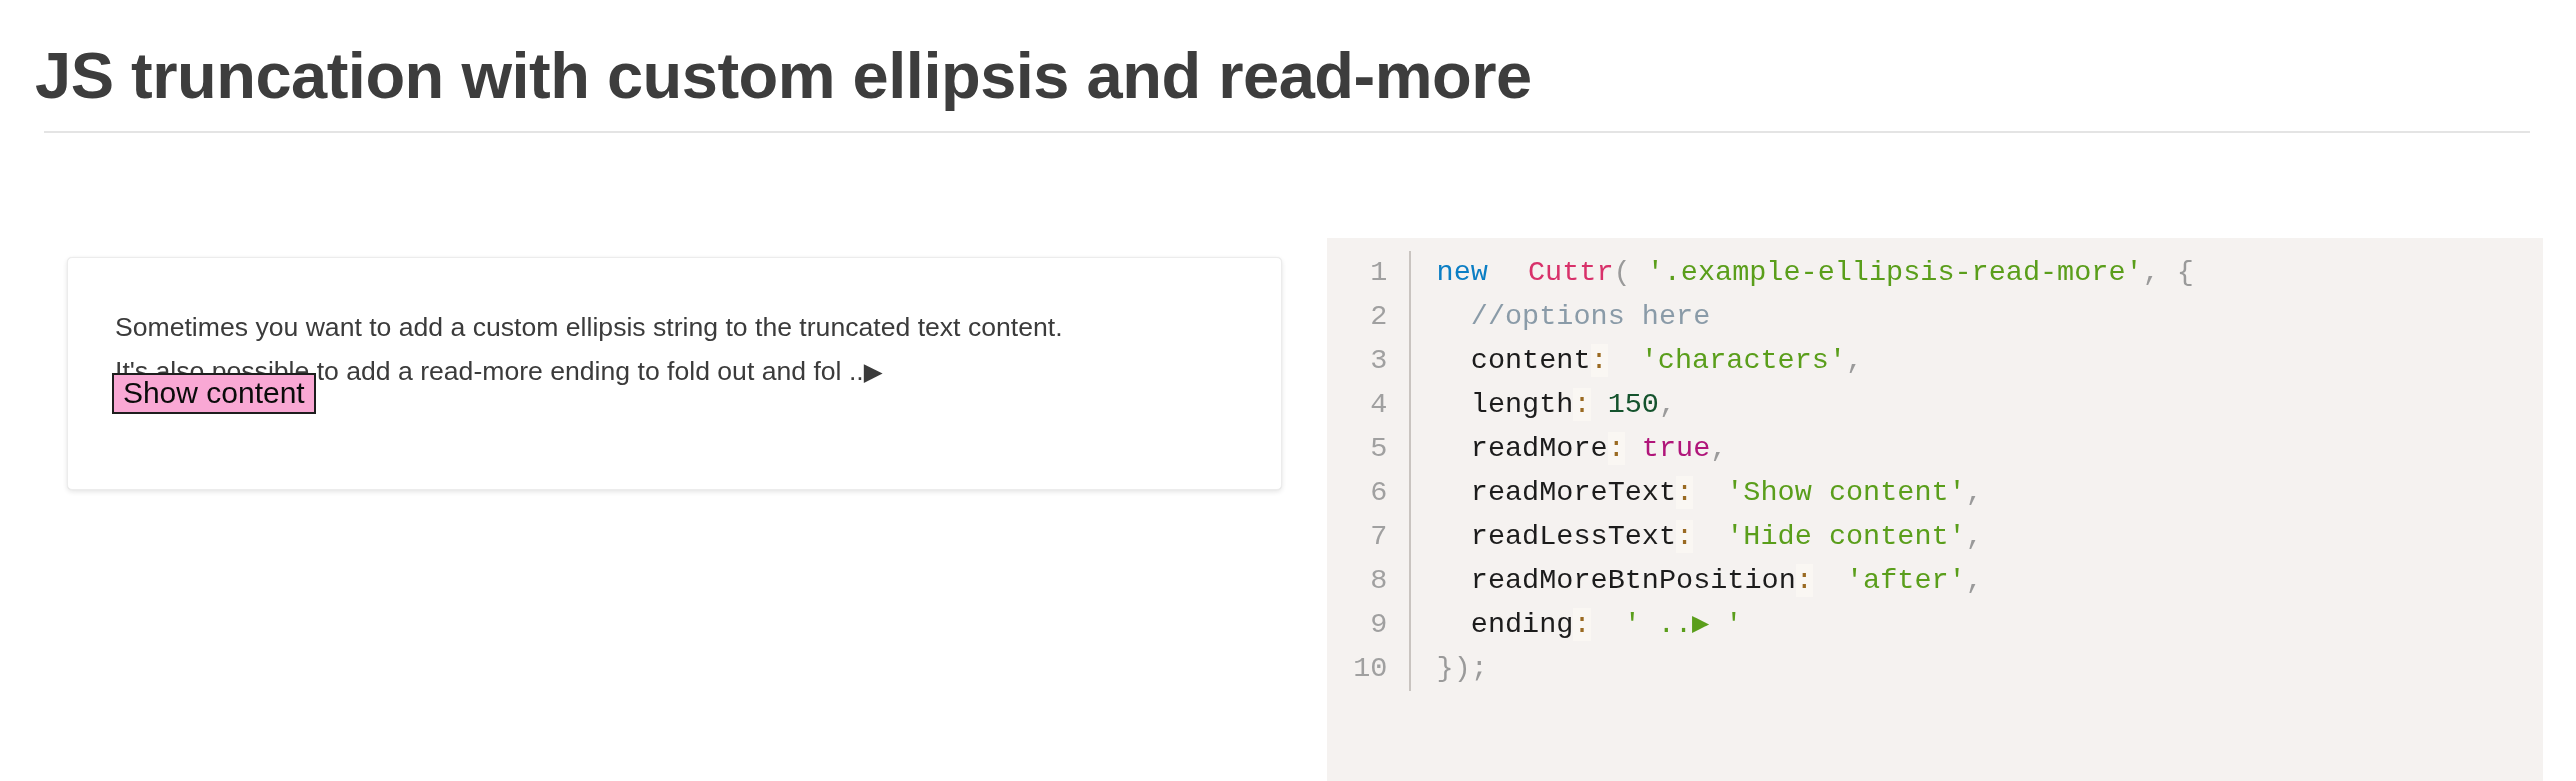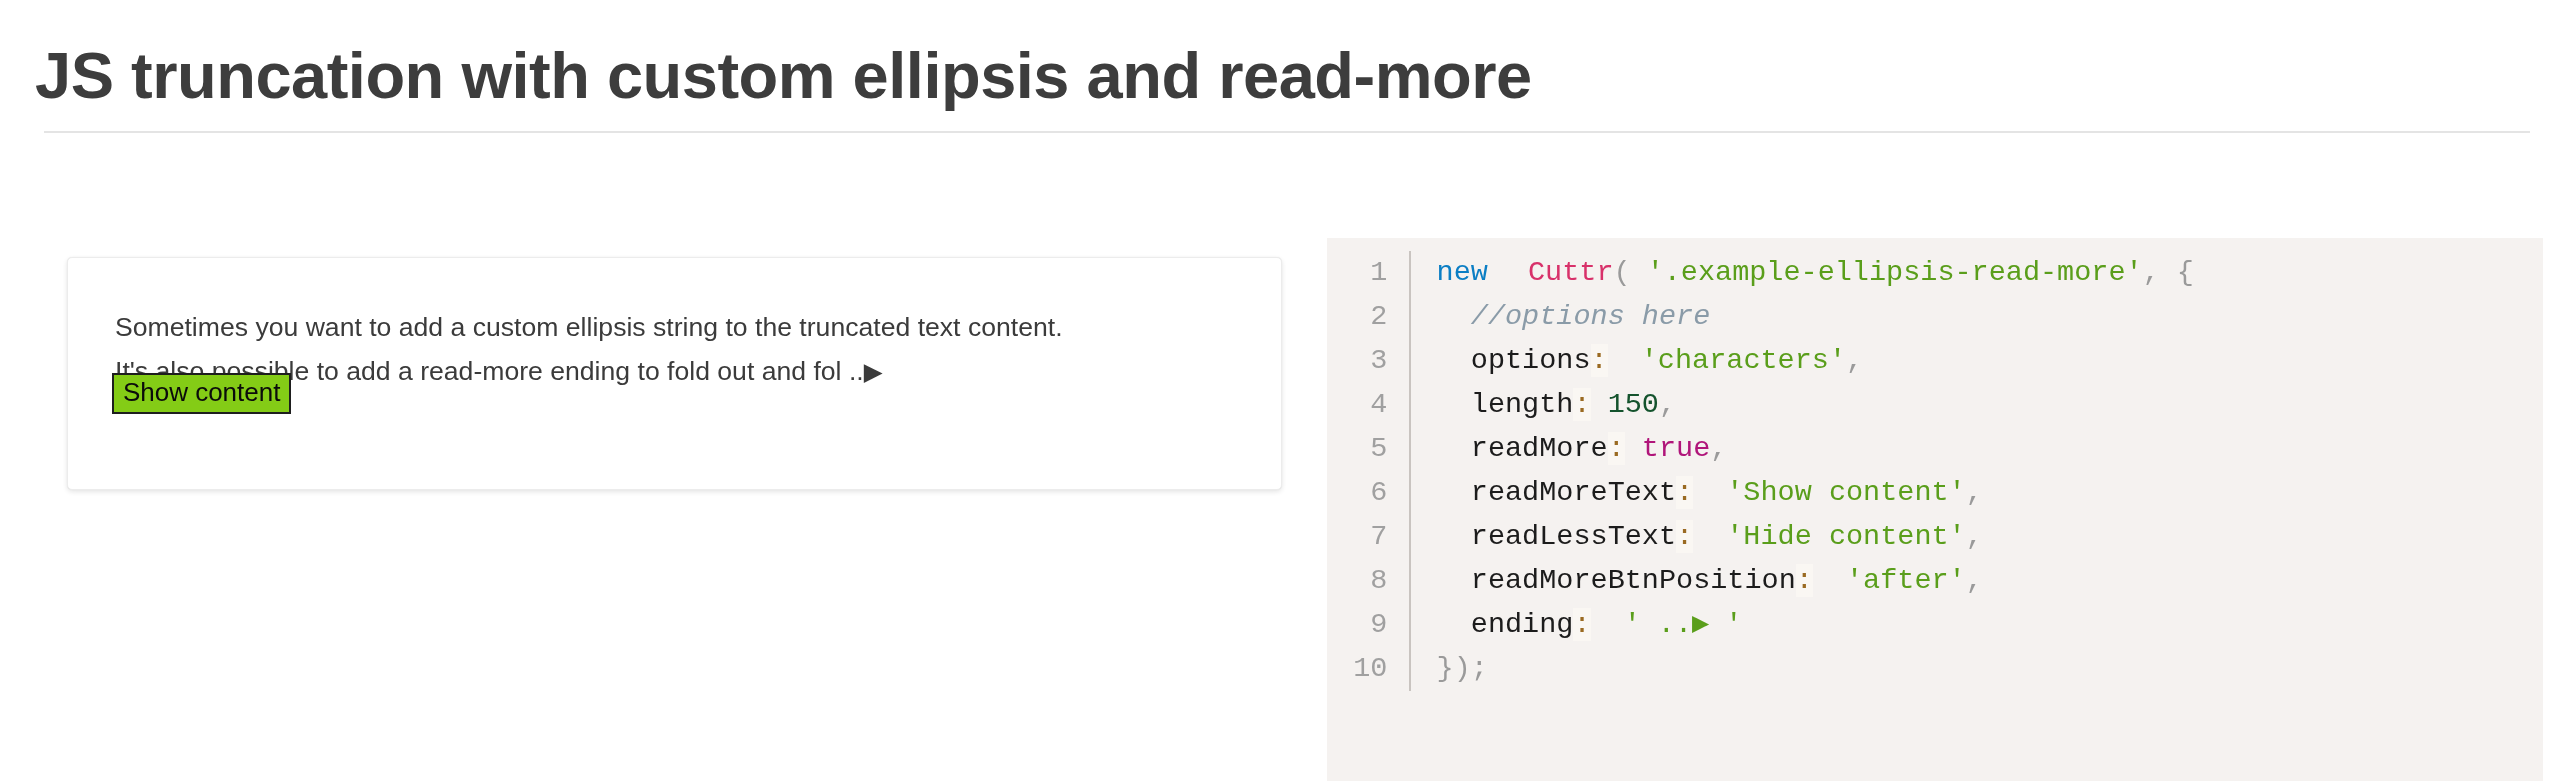--- a/index.html
+++ b/index.html
@@ -49,24 +49,24 @@
     line-height: 44px;
     color: #3b3b3b;
     font-family: "Liberation Sans", sans-serif;
   }
   .ellipsis-glyph { font-size: 24.6px; letter-spacing: 0; }
   .readmore-btn {
     position: absolute;
     left: 112px; top: 373px;
     display: inline-block;
     padding: 2px 8.9px 3.9px 8.9px;
-    background: #84cc16;
+    background: #f9a8d4;
     border: 2px solid #1e1e1e;
     color: #0b0b0b;
-    font-size: 26px;
+    font-size: 30px;
     line-height: 31.5px;
     font-family: "Liberation Sans", sans-serif;
     cursor: pointer;
     border-radius: 0;
     white-space: nowrap;
     text-align: center;
   }
 
   
   .code-block {
@@ -103,21 +103,21 @@
     padding-left: 25.6px;
     color: #2b2b2b;
     flex: 1;
   }
 
   
   .tok-kw      { color: #0b7ec4; }
   .tok-class   { color: #d8316a; margin-left: 23px; }
   .tok-punct   { color: #9a9a9a; }
   .tok-str     { color: #5a9e1b; margin-left: 16px; }
-  .tok-comment { color: #8a9ba8; font-style: italic; }
+  .tok-comment { color: #8a9ba8; }
   .tok-prop    { color: #1c1c1c; }
   .tok-colon   { color: #9a6a22; background: #faf7f3; }
   .tok-num     { color: #14532d; }
   .tok-bool    { color: #b0157a; text-align: right; }
   .tok-comma   { color: #9a9a9a; }
   .tok-tri     { color: #5a9e1b; }
 </style>
 </head>
 <body>
 
@@ -143,21 +143,21 @@
         <span class="code-text"><span class="tok-kw">new</span> <span class="tok-class">Cuttr</span><span class="tok-punct">(</span><span class="tok-str">'.example-ellipsis-read-more'</span><span class="tok-comma">,</span> <span class="tok-punct">{</span></span>
       </div>
 
       <div class="code-line">
         <span class="ln">2</span>
         <span class="code-text">  <span class="tok-comment">//options here</span></span>
       </div>
 
       <div class="code-line">
         <span class="ln">3</span>
-        <span class="code-text">  <span class="tok-prop">options</span><span class="tok-colon">:</span> <span class="tok-str">'characters'</span><span class="tok-comma">,</span></span>
+        <span class="code-text">  <span class="tok-prop">content</span><span class="tok-colon">:</span> <span class="tok-str">'characters'</span><span class="tok-comma">,</span></span>
       </div>
 
       <div class="code-line">
         <span class="ln">4</span>
         <span class="code-text">  <span class="tok-prop">length</span><span class="tok-colon">:</span> <span class="tok-num">150</span><span class="tok-comma">,</span></span>
       </div>
 
       <div class="code-line">
         <span class="ln">5</span>
         <span class="code-text">  <span class="tok-prop">readMore</span><span class="tok-colon">:</span> <span class="tok-bool">true</span><span class="tok-comma">,</span></span>

